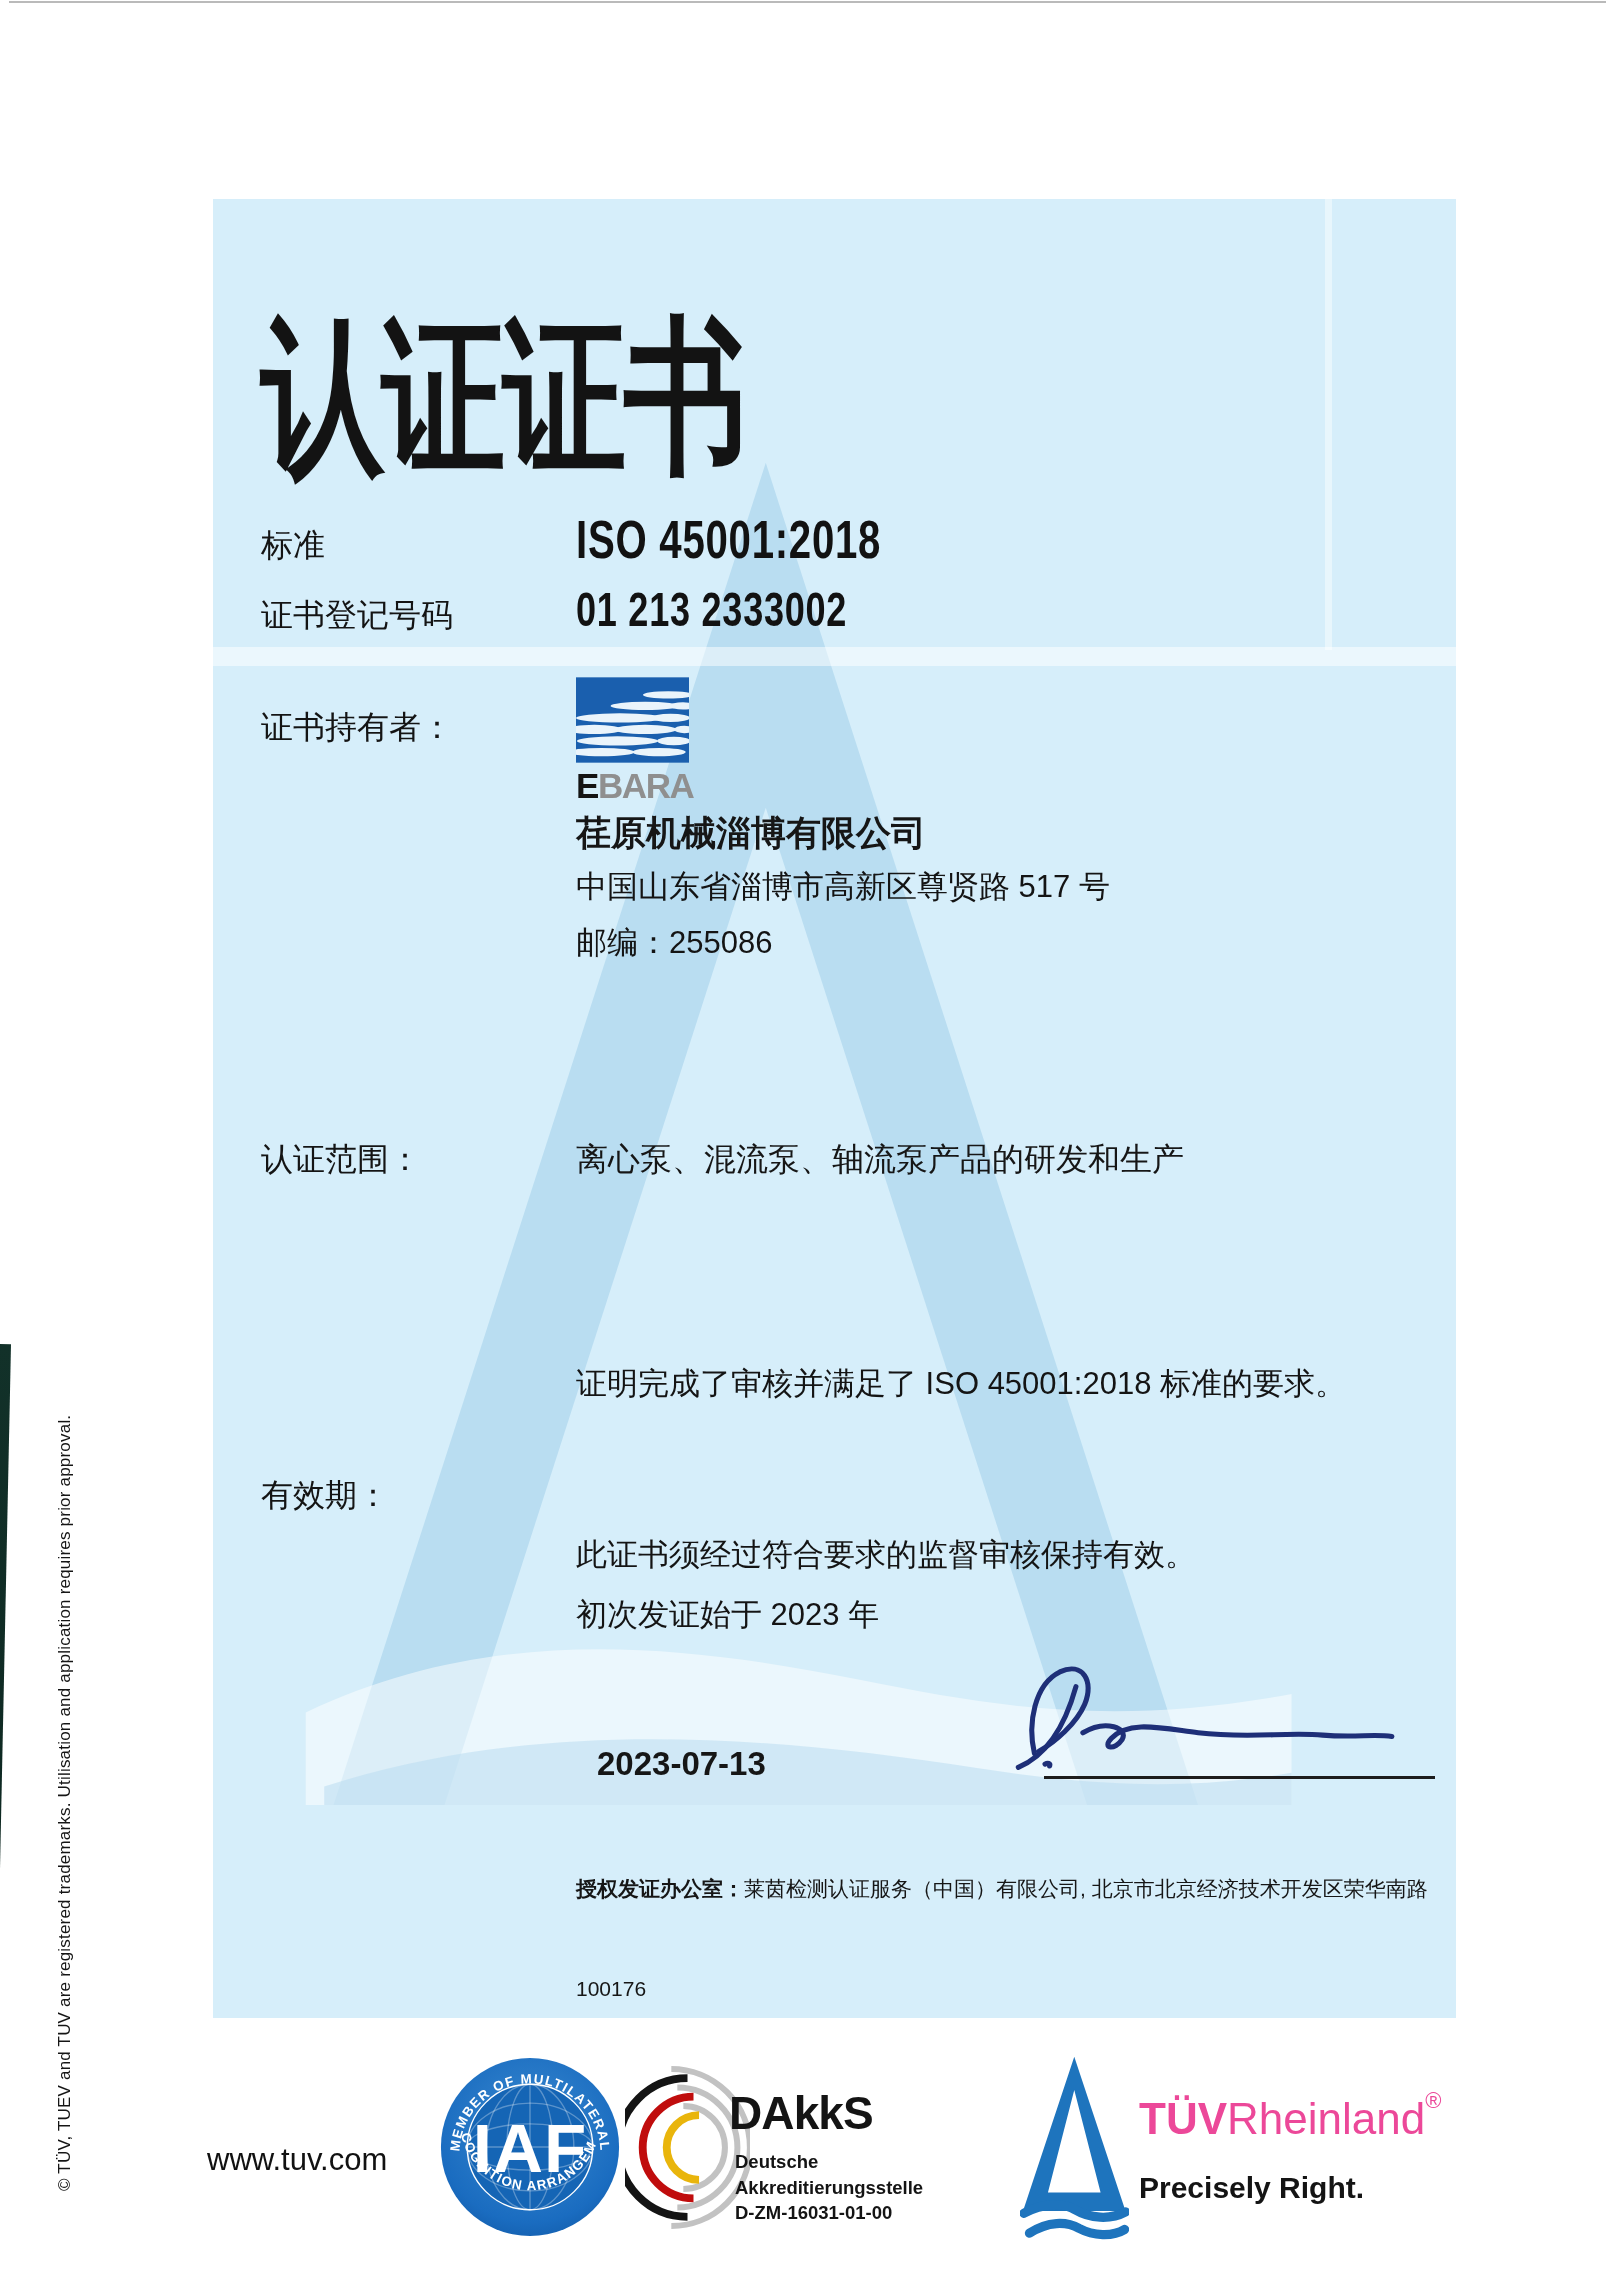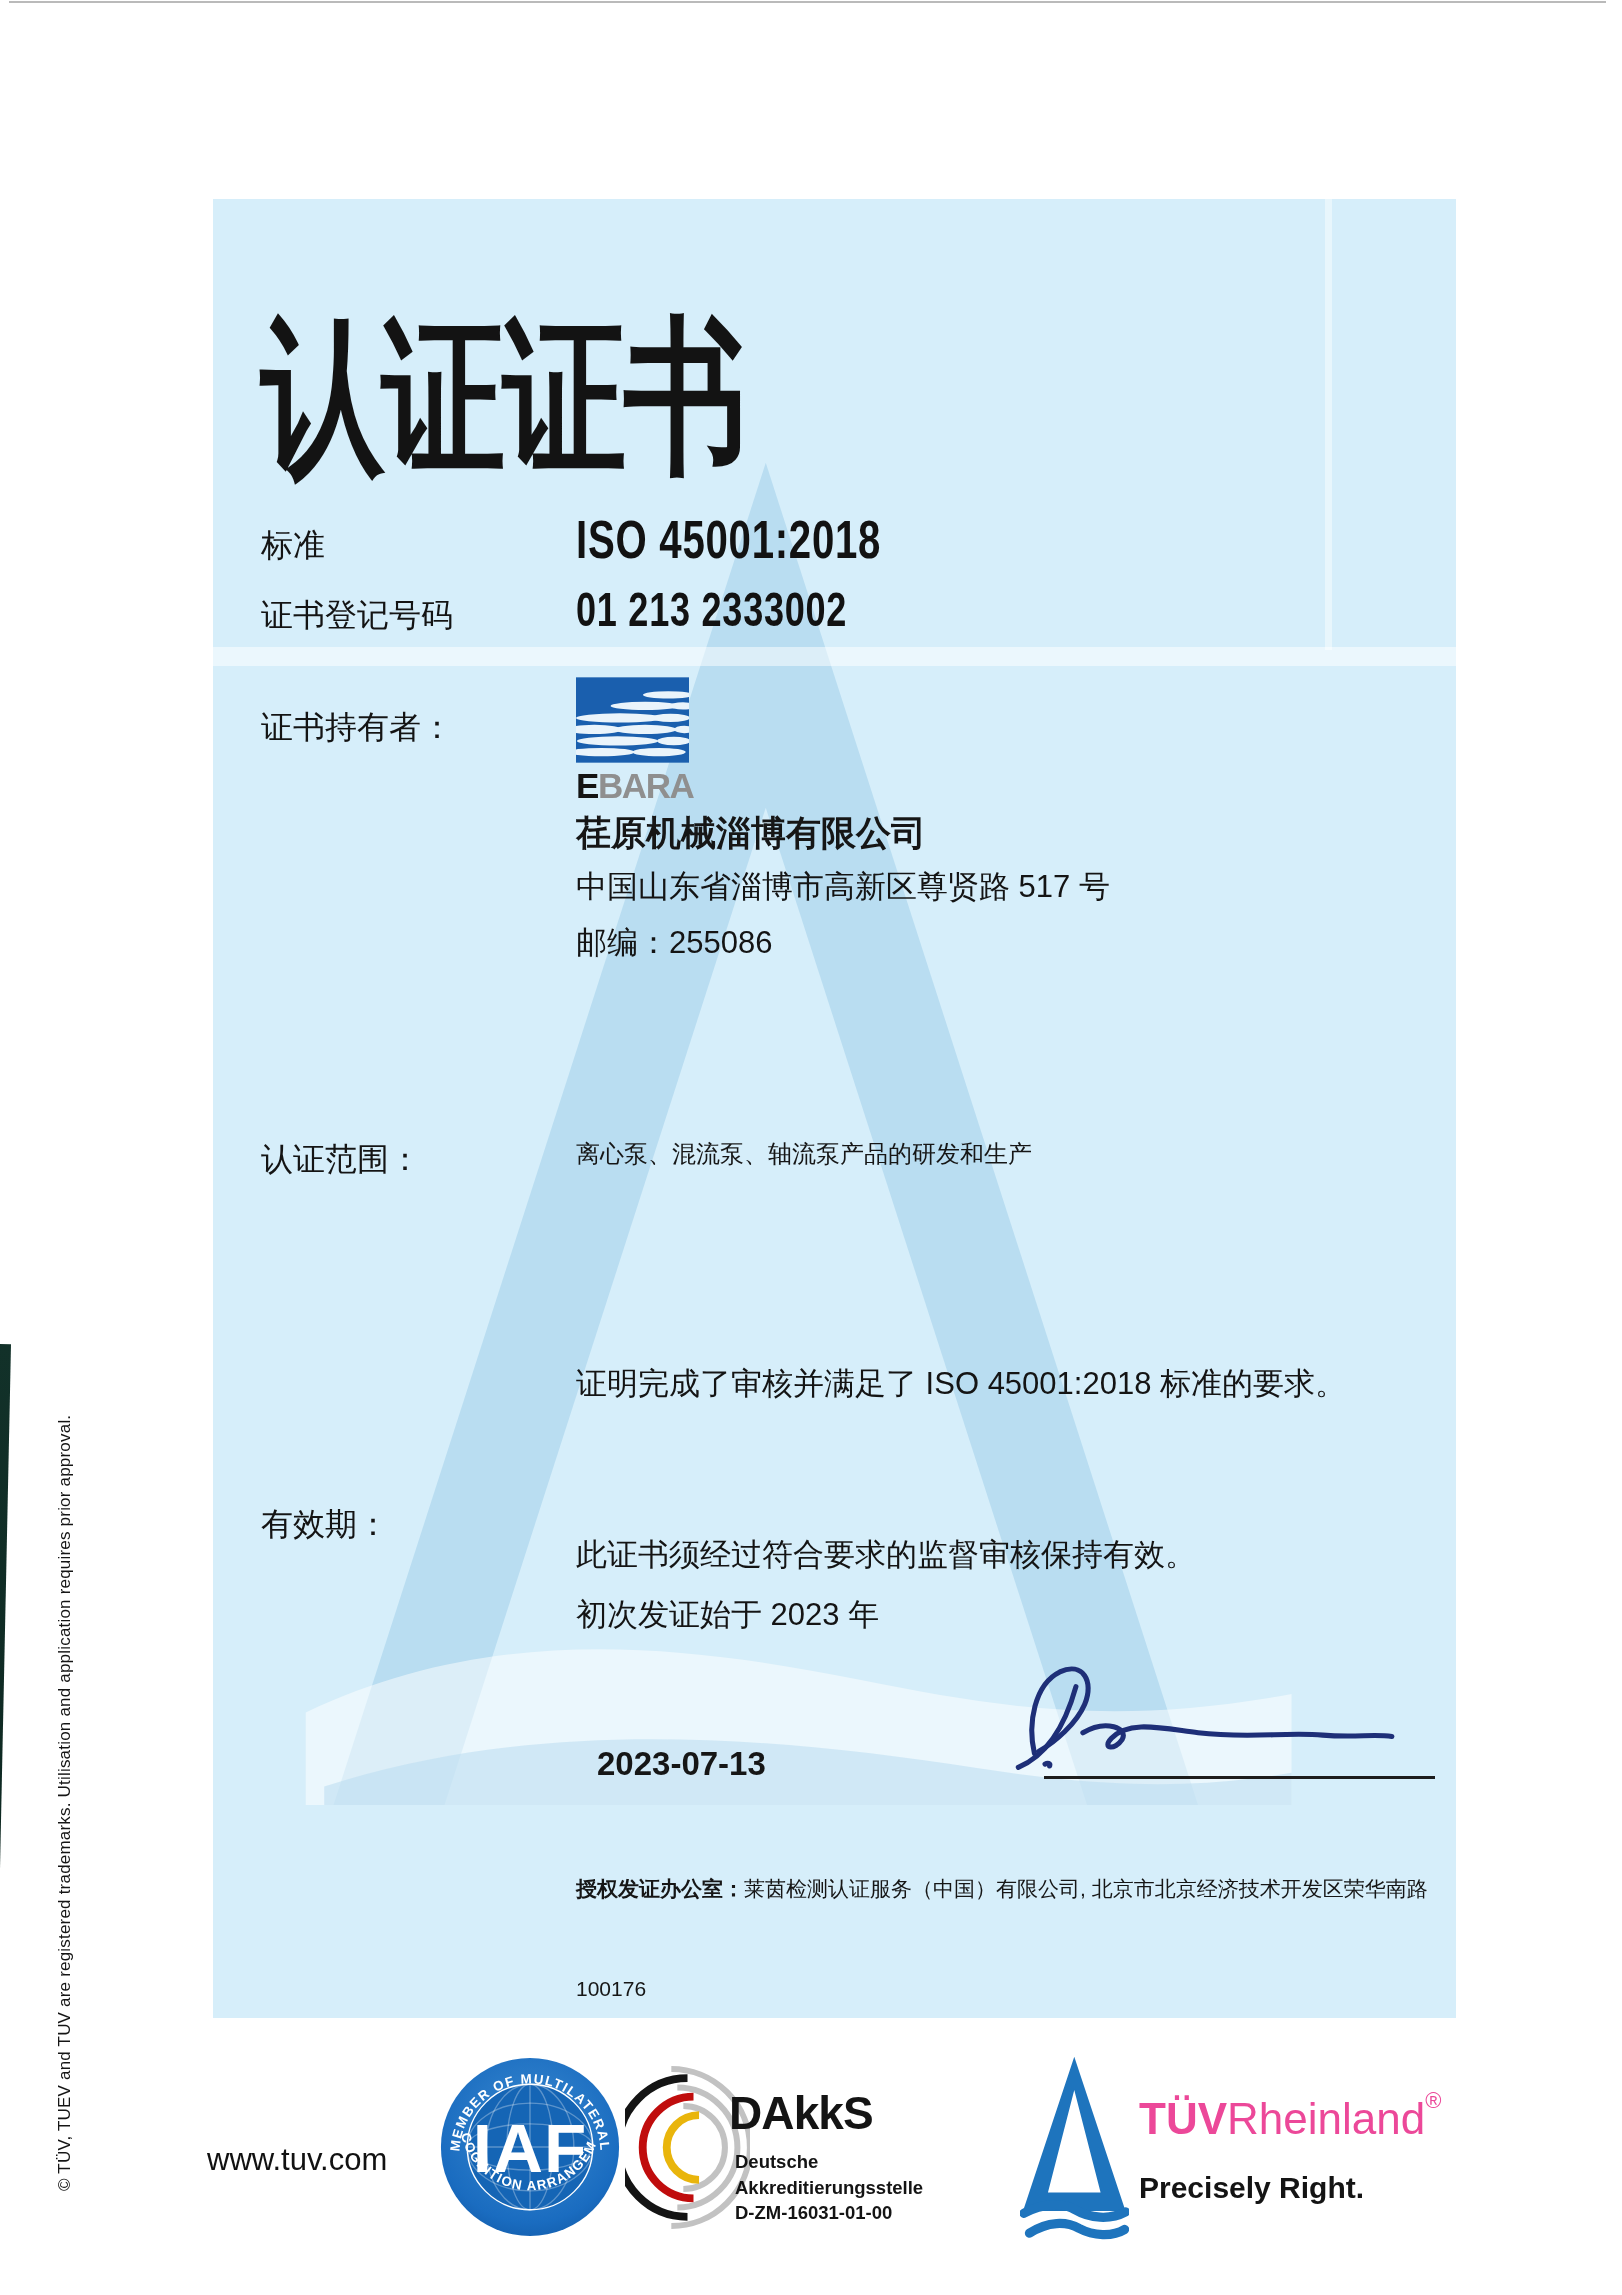--- a/index.html
+++ b/index.html
@@ -22,21 +22,21 @@
   .streak-v{left:1325px;top:199px;width:6.5px;height:451px;background:rgba(255,255,255,.45);}
   
   .cert-title{left:261px;top:285px;font-size:130px;font-weight:bold;letter-spacing:-2.8px;
     transform:scale(.95,1.3);transform-origin:0 0;white-space:nowrap;color:#131313;}
   .lab{font-size:32px;white-space:nowrap;color:#141414;}
   .body-txt{font-size:31px;white-space:nowrap;color:#141414;}
   .big-num{font-size:49px;font-weight:bold;letter-spacing:0.9px;white-space:nowrap;
     transform:scale(.82,1.08);transform-origin:0 0;color:#121212;}
   .big-num.small{font-size:44px;}
   .company{font-size:35px;font-weight:bold;white-space:nowrap;}
-  .scope-val{font-size:24px;white-space:nowrap;}
+  .scope-val{font-size:32px;white-space:nowrap;}
   .date-txt{font-size:33px;font-weight:600;white-space:nowrap;}
   .sig-line{left:1044px;top:1776px;width:391px;height:3.2px;background:#1d1d1d;}
   .signer{left:926px;top:1792px;width:507px;text-align:right;font-size:25px;line-height:34px;color:#141414;}
   .office-line{font-size:21px;white-space:nowrap;color:#161616;}
   .office-line b{font-weight:bold;}
   
   .website{left:207px;top:2142px;font-size:31px;white-space:nowrap;color:#111;}
   .dakks-word{left:729px;top:2086px;font-size:46px;font-weight:bold;letter-spacing:-0.9px;color:#141414;white-space:nowrap;}
   .dakks-sub{font-size:18.5px;font-weight:700;color:#141414;white-space:nowrap;}
   .tuv-word{left:1139px;top:2088px;font-size:44px;color:#ec4899;white-space:nowrap;}
@@ -99,21 +99,21 @@
 
   <div class="abs company" style="left:576px;top:810px;">荏原机械淄博有限公司</div>
   <div class="abs body-txt" style="left:576px;top:866px;font-size:31px;">中国山东省淄博市高新区尊贤路 517 号</div>
   <div class="abs body-txt" style="left:576px;top:922px;font-size:31px;">邮编：255086</div>
 
   <div class="abs lab" style="left:261px;top:1138px;">认证范围：</div>
   <div class="abs scope-val" style="left:576px;top:1138px;">离心泵、混流泵、轴流泵产品的研发和生产</div>
 
   <div class="abs body-txt" style="left:576px;top:1363px;">证明完成了审核并满足了 ISO 45001:2018 标准的要求。</div>
 
-  <div class="abs lab" style="left:261px;top:1474px;margin-top:29px;">有效期：</div>
+  <div class="abs lab" style="left:261px;top:1474px;">有效期：</div>
   <div class="abs body-txt" style="left:576px;top:1534px;">此证书须经过符合要求的监督审核保持有效。</div>
   <div class="abs body-txt" style="left:576px;top:1594px;">初次发证始于 2023 年</div>
 
   <div class="abs date-txt" style="left:597px;top:1745px;">2023-07-13</div>
 
   <svg class="abs" style="left:990px;top:1659px;" width="444" height="113" viewBox="0 0 960 245">
     <g fill="none" stroke="#1e2f78" stroke-width="11" stroke-linecap="round">
       <path d="M95,205 C80,140 95,55 150,28 C200,5 225,48 204,98 C186,140 140,180 105,200"></path>
       <path d="M60,235 C120,210 160,150 185,60"></path>
       <path d="M200,160 C250,130 300,150 285,175 C270,198 240,195 262,172 C300,132 370,150 450,160 C560,173 640,158 720,165 C790,171 830,162 870,168"></path>

